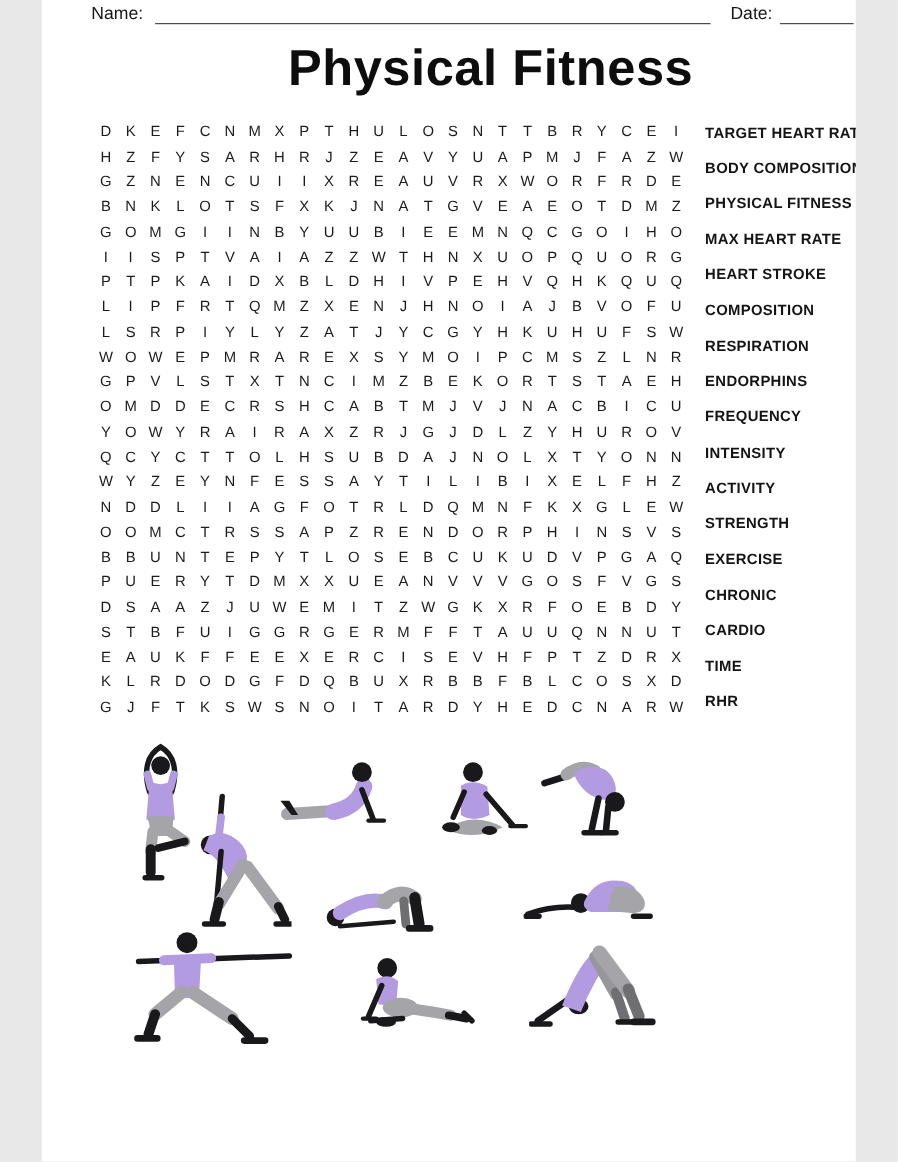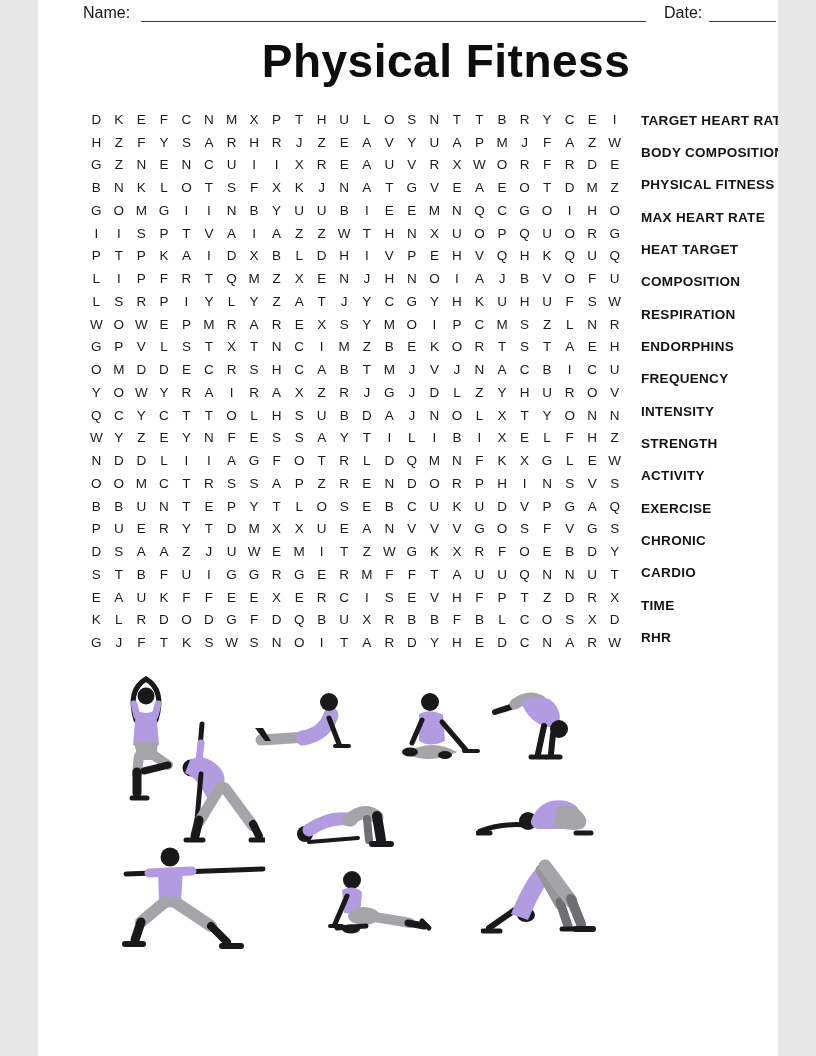--- a/index.html
+++ b/index.html
@@ -643,28 +643,28 @@
       <span class="ws-cell">A</span>
       <span class="ws-cell">R</span>
       <span class="ws-cell">W</span>
     </div>
 
   <ul class="word-list" id="word-list">
       <li>TARGET HEART RATE</li>
       <li>BODY COMPOSITION</li>
       <li>PHYSICAL FITNESS</li>
       <li>MAX HEART RATE</li>
-      <li>HEAT TARGET</li>
+      <li>HEART STROKE</li>
       <li>COMPOSITION</li>
       <li>RESPIRATION</li>
       <li>ENDORPHINS</li>
       <li>FREQUENCY</li>
       <li>INTENSITY</li>
+      <li>ACTIVITY</li>
       <li>STRENGTH</li>
-      <li>ACTIVITY</li>
       <li>EXERCISE</li>
       <li>CHRONIC</li>
       <li>CARDIO</li>
       <li>TIME</li>
       <li>RHR</li>
     </ul>
 
   <svg class="fig" style="left:78px;top:674px" width="62" height="132" viewBox="0 0 62 132">
     <path class="sd" d="M20 46 C14 26 18 12 30 5 C42 12 46 26 40 46" stroke-width="5"></path>
     <circle class="fd" cx="30" cy="22" r="8.5"></circle>

